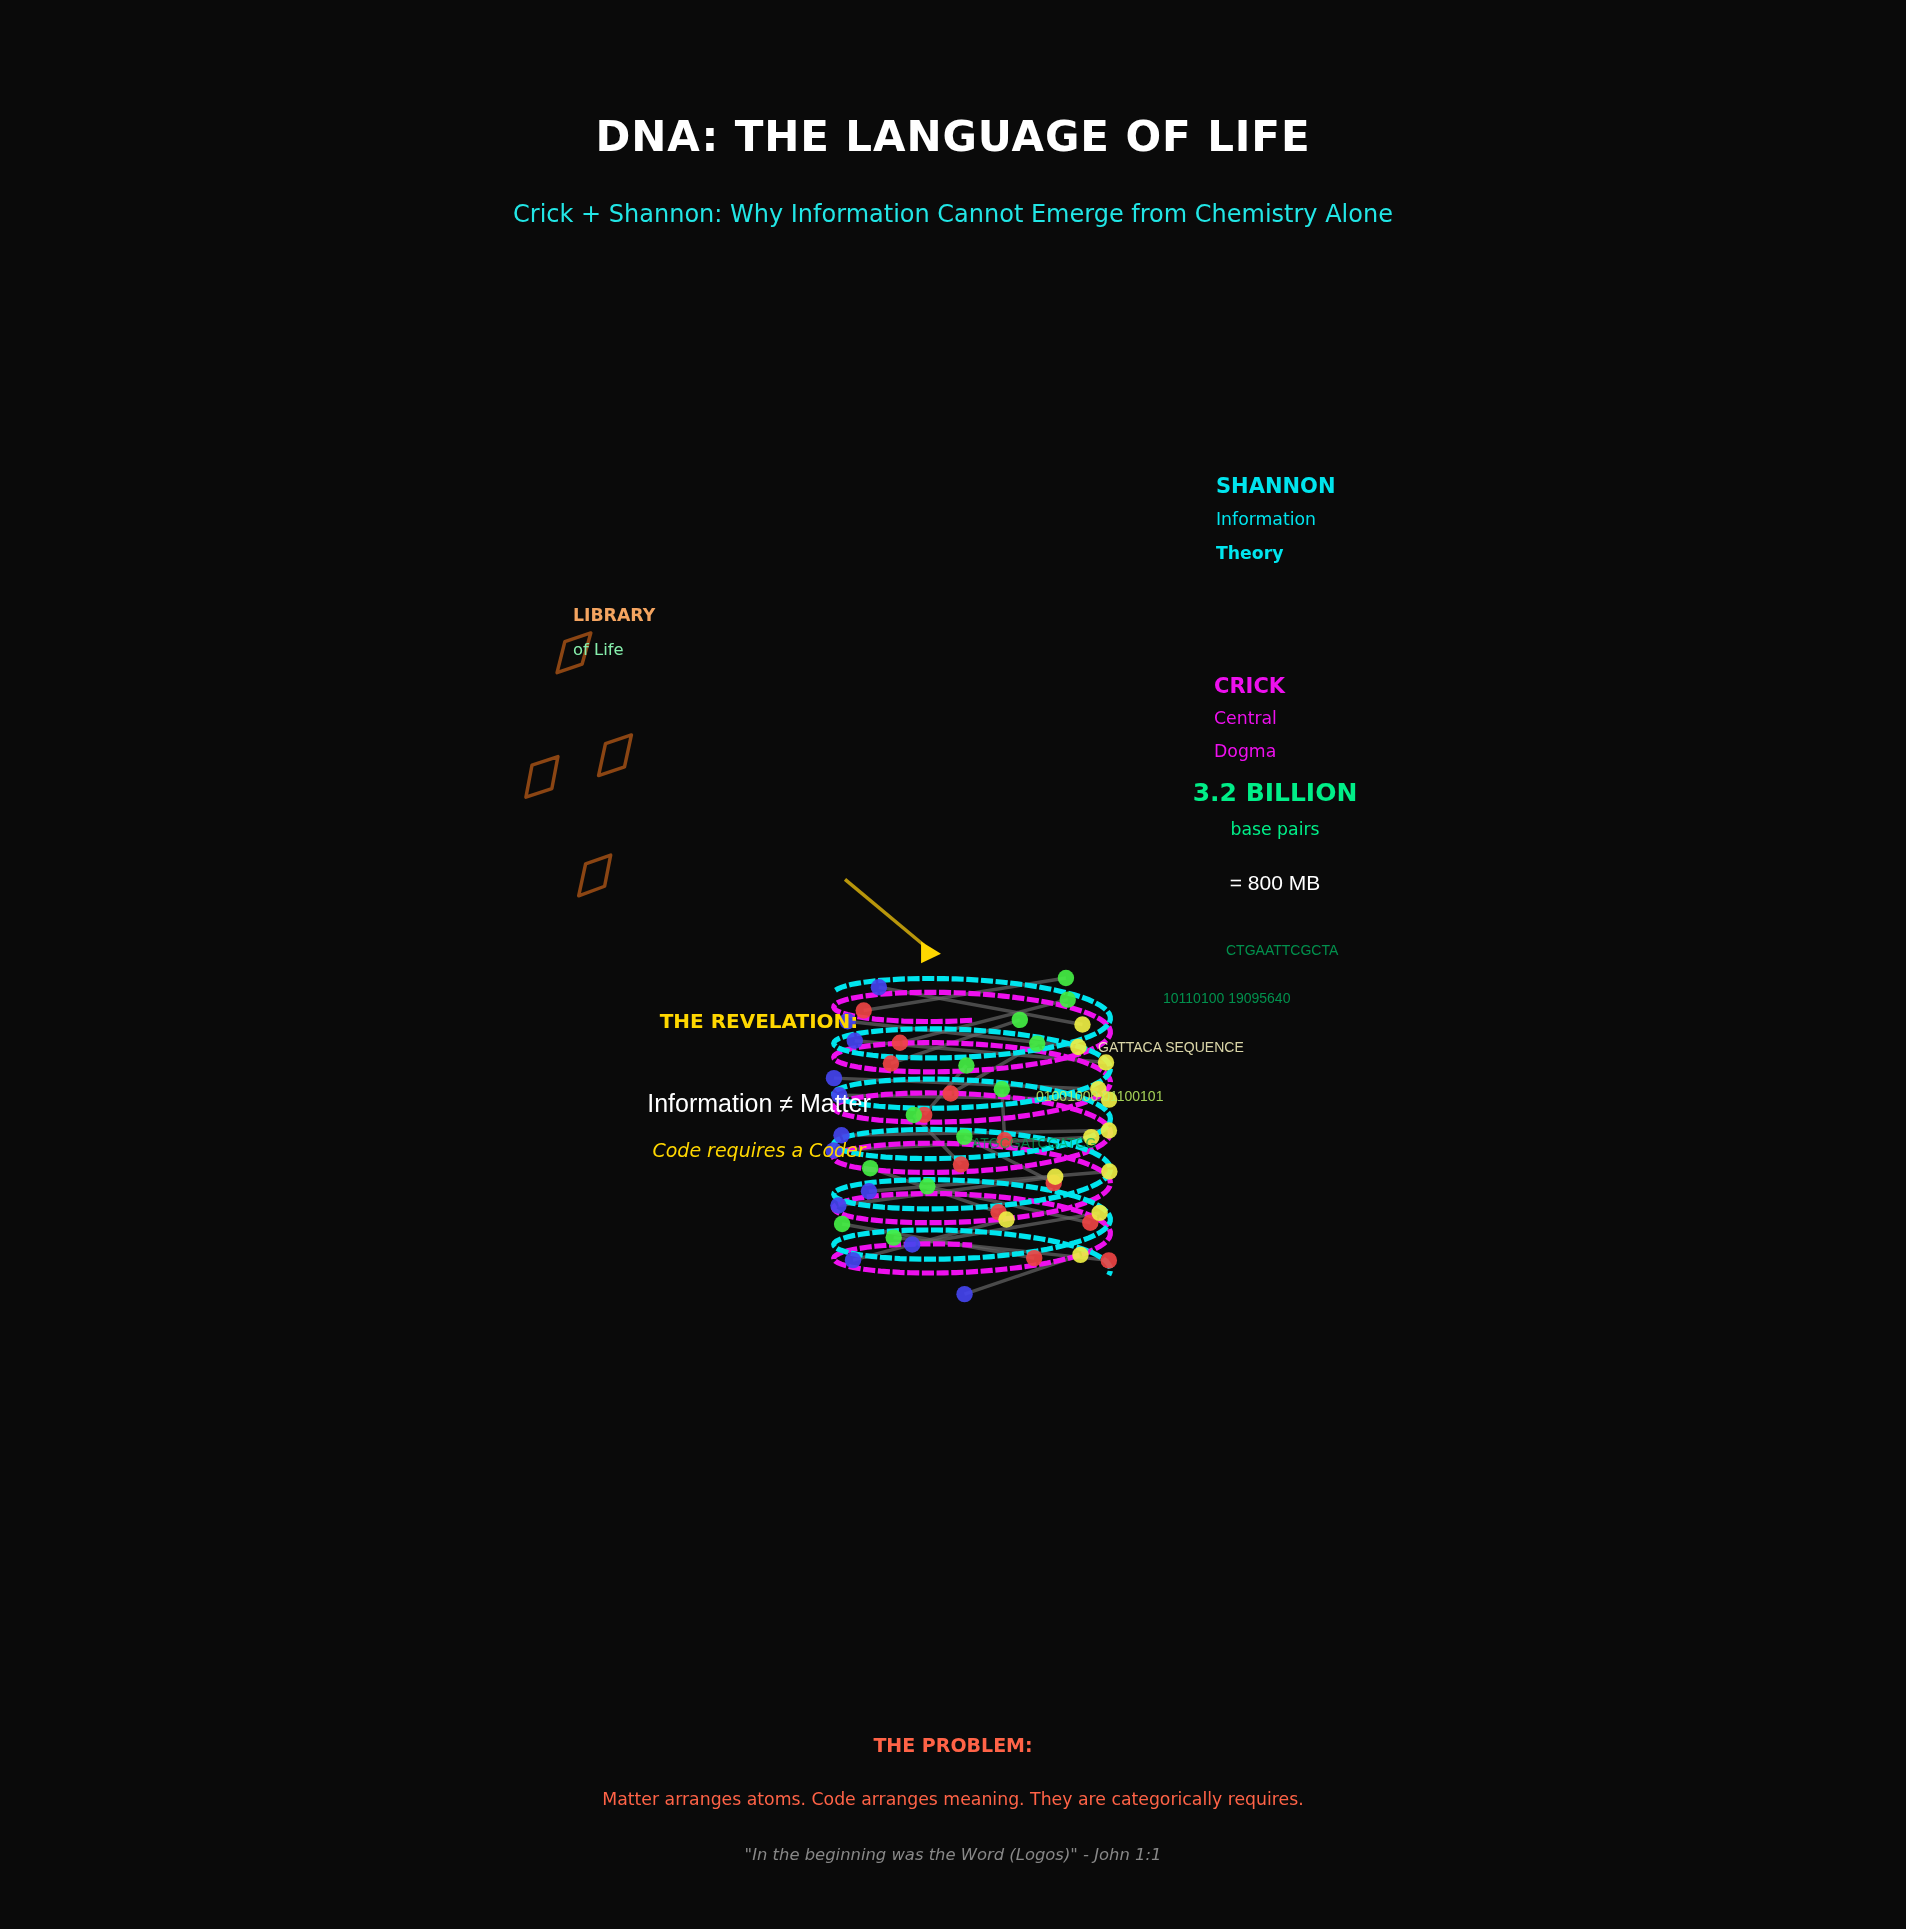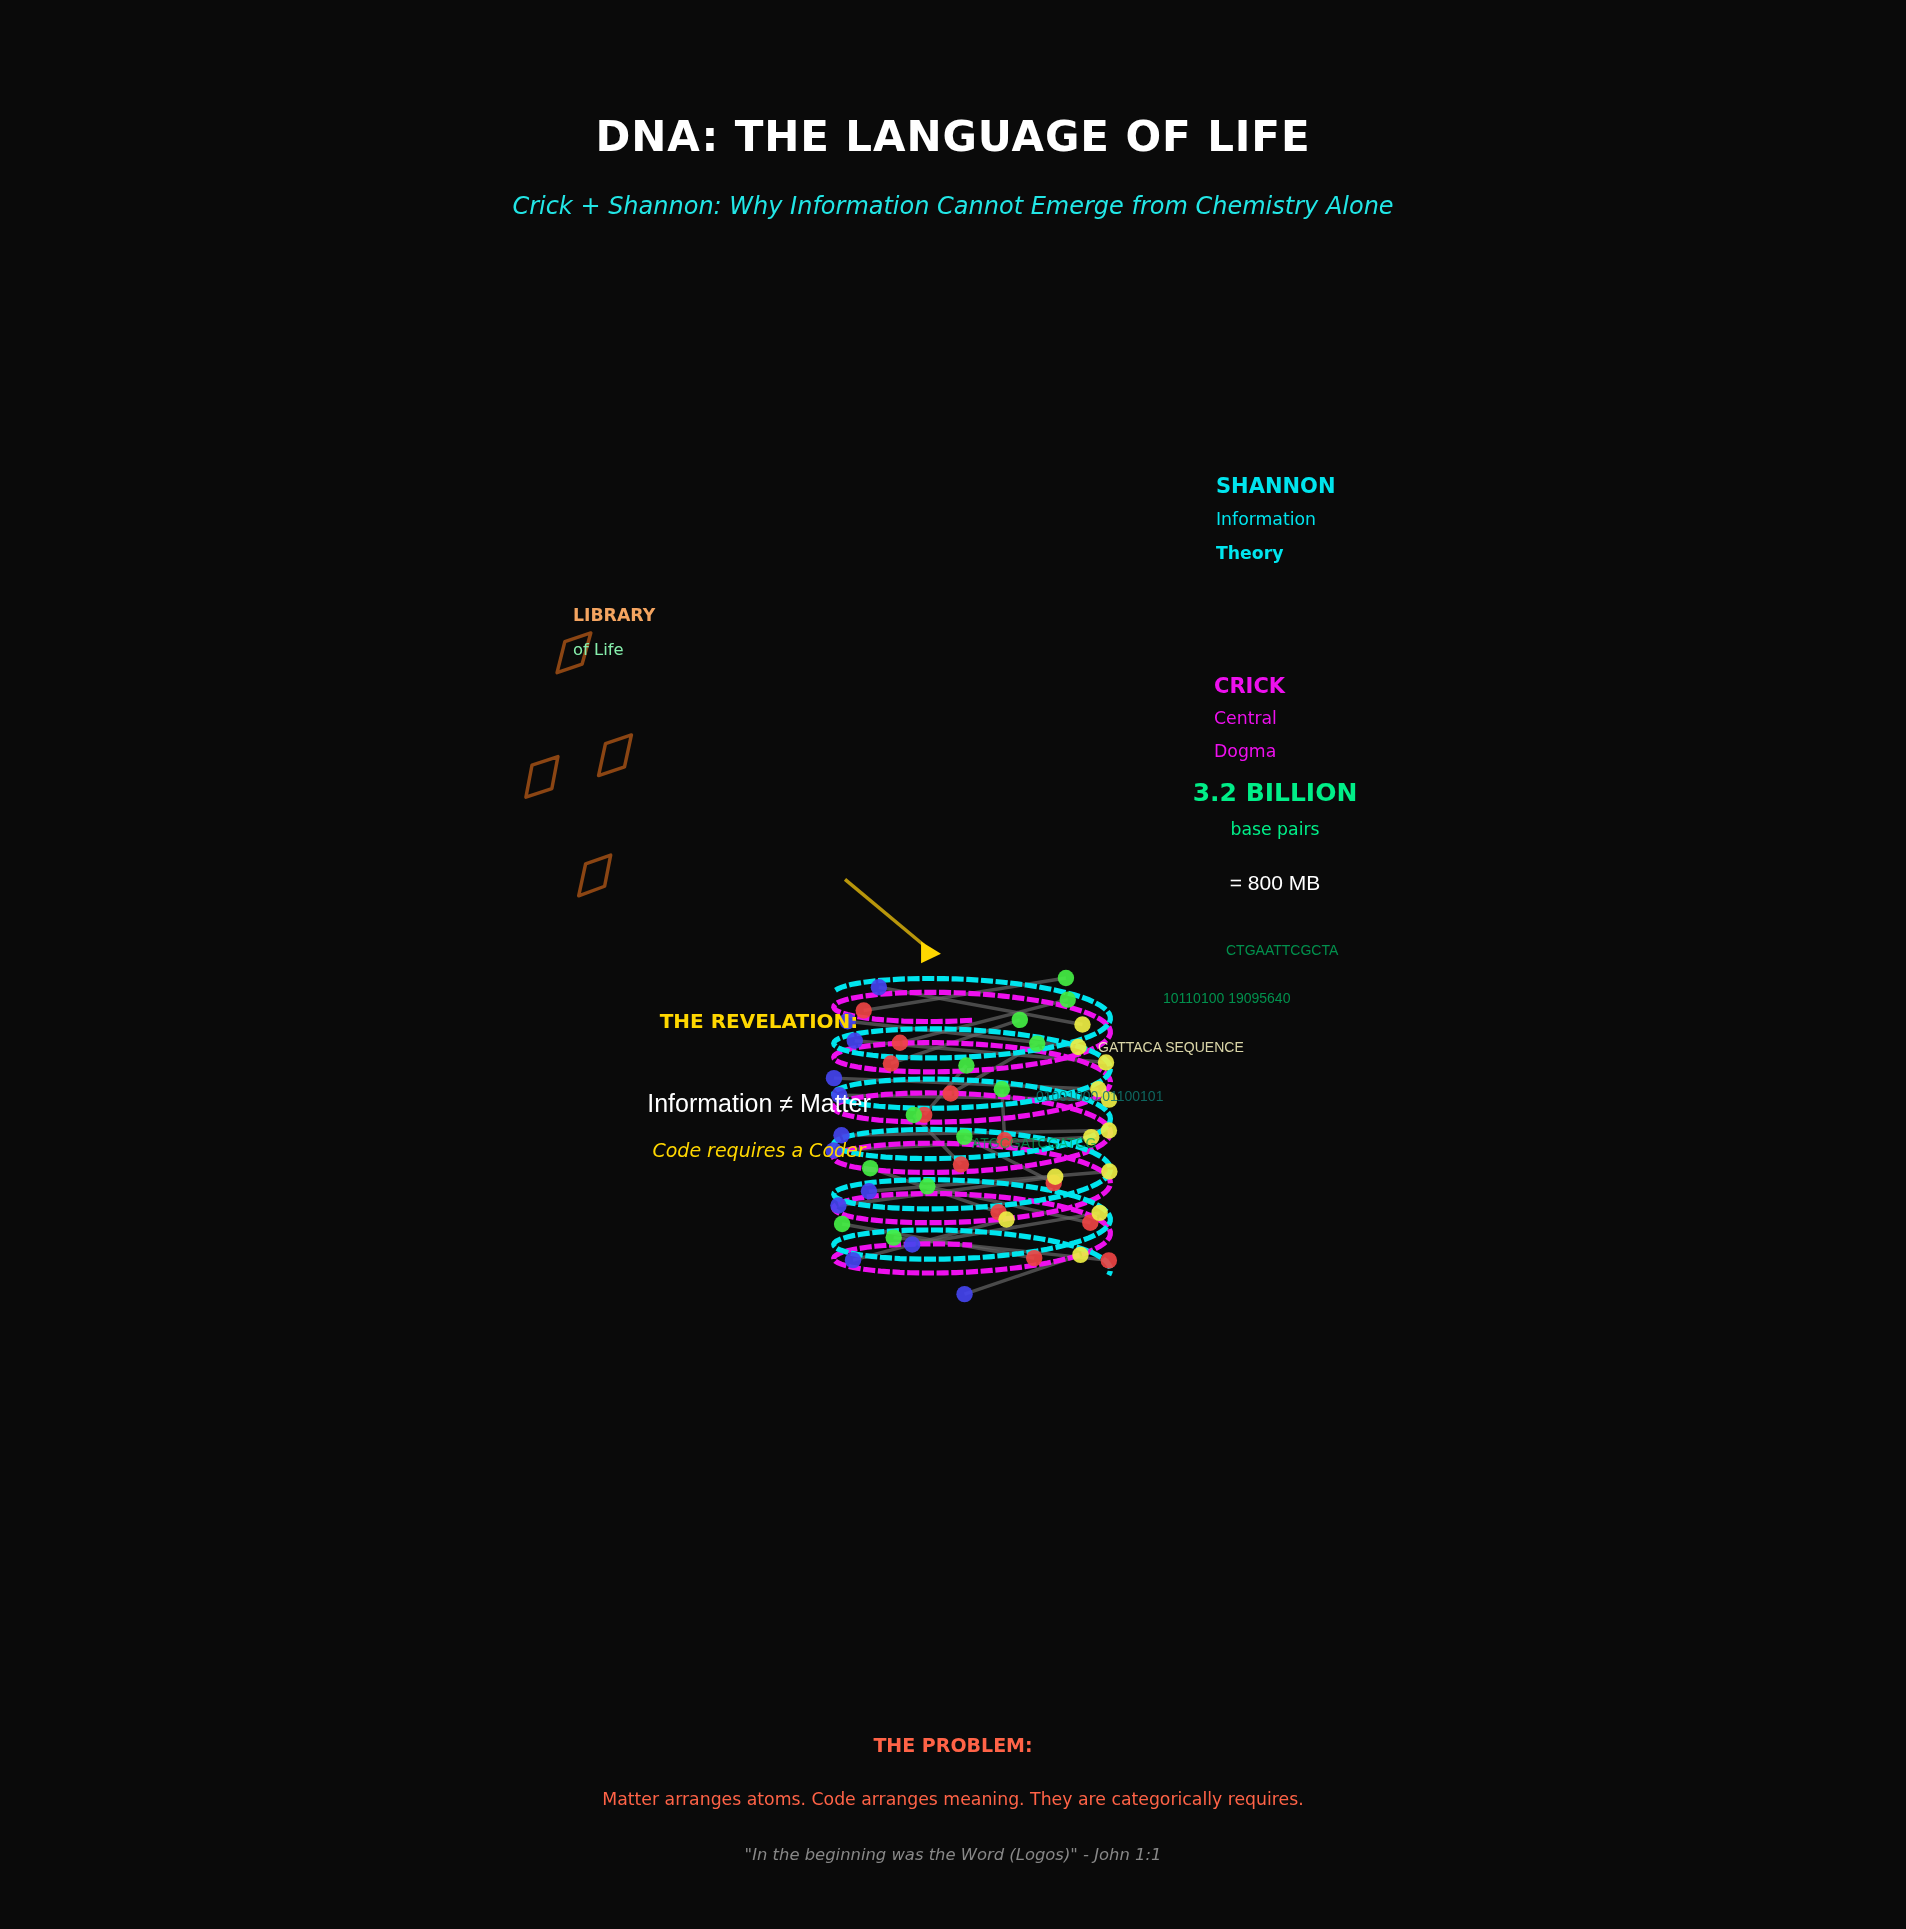--- a/index.html
+++ b/index.html
@@ -1,20 +1,20 @@
 <!DOCTYPE html>
 <html style="font-size:14px"><head>
 <meta charset="utf-8">
 <style>
   html, body { margin:0; padding:0; background:#0a0a0a; }
   body { width:1907px; height:1929px; position:relative; overflow:hidden; font-family:"DejaVu Sans", sans-serif; }
   .t { position:absolute; white-space:nowrap; }
   .c { transform:translateX(-50%); }
   #title { left:953px; top:112px; font-size:42px; font-weight:bold; color:#ffffff; letter-spacing:0.9px; }
-  #subtitle { left:953px; top:192px; font-size:24px; font-style:italic; color:#22e6e6; }
+  #subtitle { left:953px; top:200px; font-size:24px; color:#22e6e6; }
   .bold { font-weight:bold; }
   .mono { font-family:Liberation Sans, sans-serif;margin-top:20px; }
   svg#scene { position:absolute; left:0; top:0; }
 </style>
 </head>
 <body>
 
 <div class="t c bold" id="title">DNA: THE LANGUAGE OF LIFE</div>
 <div class="t c" id="subtitle">Crick + Shannon: Why Information Cannot Emerge from Chemistry Alone</div>
 
@@ -127,21 +127,21 @@
 <div class="t" style="left:1214px;top:708px;font-size:17.3px;color:#ee10ee;">Central</div>
 <div class="t" style="left:1214px;top:741px;font-size:17.3px;color:#ee10ee;">Dogma</div>
 
 <div class="t c bold" style="left:1275px;top:778px;font-size:25px;color:#00ee88;">3.2 BILLION</div>
 <div class="t c" style="left:1275px;top:819px;font-size:17.3px;color:#00ee88;">base pairs</div>
 <div class="t c mono" style="left:1275px;top:851px;font-size:21px;color:#ffffff;">= 800 MB</div>
 
 <div class="t mono" style="left:1226px;top:922px;font-size:14px;color:#00a859;opacity:.85;">CTGAATTCGCTA</div>
 <div class="t mono" style="left:1163px;top:970px;font-size:14px;color:#00a859;opacity:.85;">10110100 19095640</div>
 <div class="t mono" style="left:1098px;top:1019px;font-size:14px;color:#fef9c3;opacity:.85;">GATTACA SEQUENCE</div>
-<div class="t mono" style="left:1036px;top:1068px;font-size:14px;color:#0f766e;opacity:.85;">01001000 01100101</div>
+<div class="t mono" style="left:1036px;top:1068px;font-size:14px;color:#bef264;opacity:.85;">01001000 01100101</div>
 <div class="t mono" style="left:972px;top:1115px;font-size:14px;color:#00a859;opacity:.7;z-index:3;">ATGCGATCGATCG</div>
 
 <div class="t c bold" style="left:759px;top:1009px;font-size:20px;color:#ffd700;z-index:2;text-align:center;">THE REVELATION:</div>
 <div class="t c mono" style="left:759px;top:1069px;font-size:25px;color:#ffffff;z-index:2;">Information ≠ Matter</div>
 <div class="t c" style="left:759px;top:1139px;font-size:19px;font-style:italic;color:#ffd700;z-index:2;">Code requires a Coder</div>
 
 <div class="t c bold" style="left:953px;top:1734px;font-size:19px;color:#ff6347;">THE PROBLEM:</div>
 <div class="t c" style="left:953px;top:1789px;font-size:17.3px;color:#ff6347;">Matter arranges atoms. Code arranges meaning. They are categorically requires.</div>
 <div class="t c" style="left:953px;top:1845px;font-size:16.4px;font-style:italic;color:#888888;">"In the beginning was the Word (Logos)" - John 1:1</div>
 

